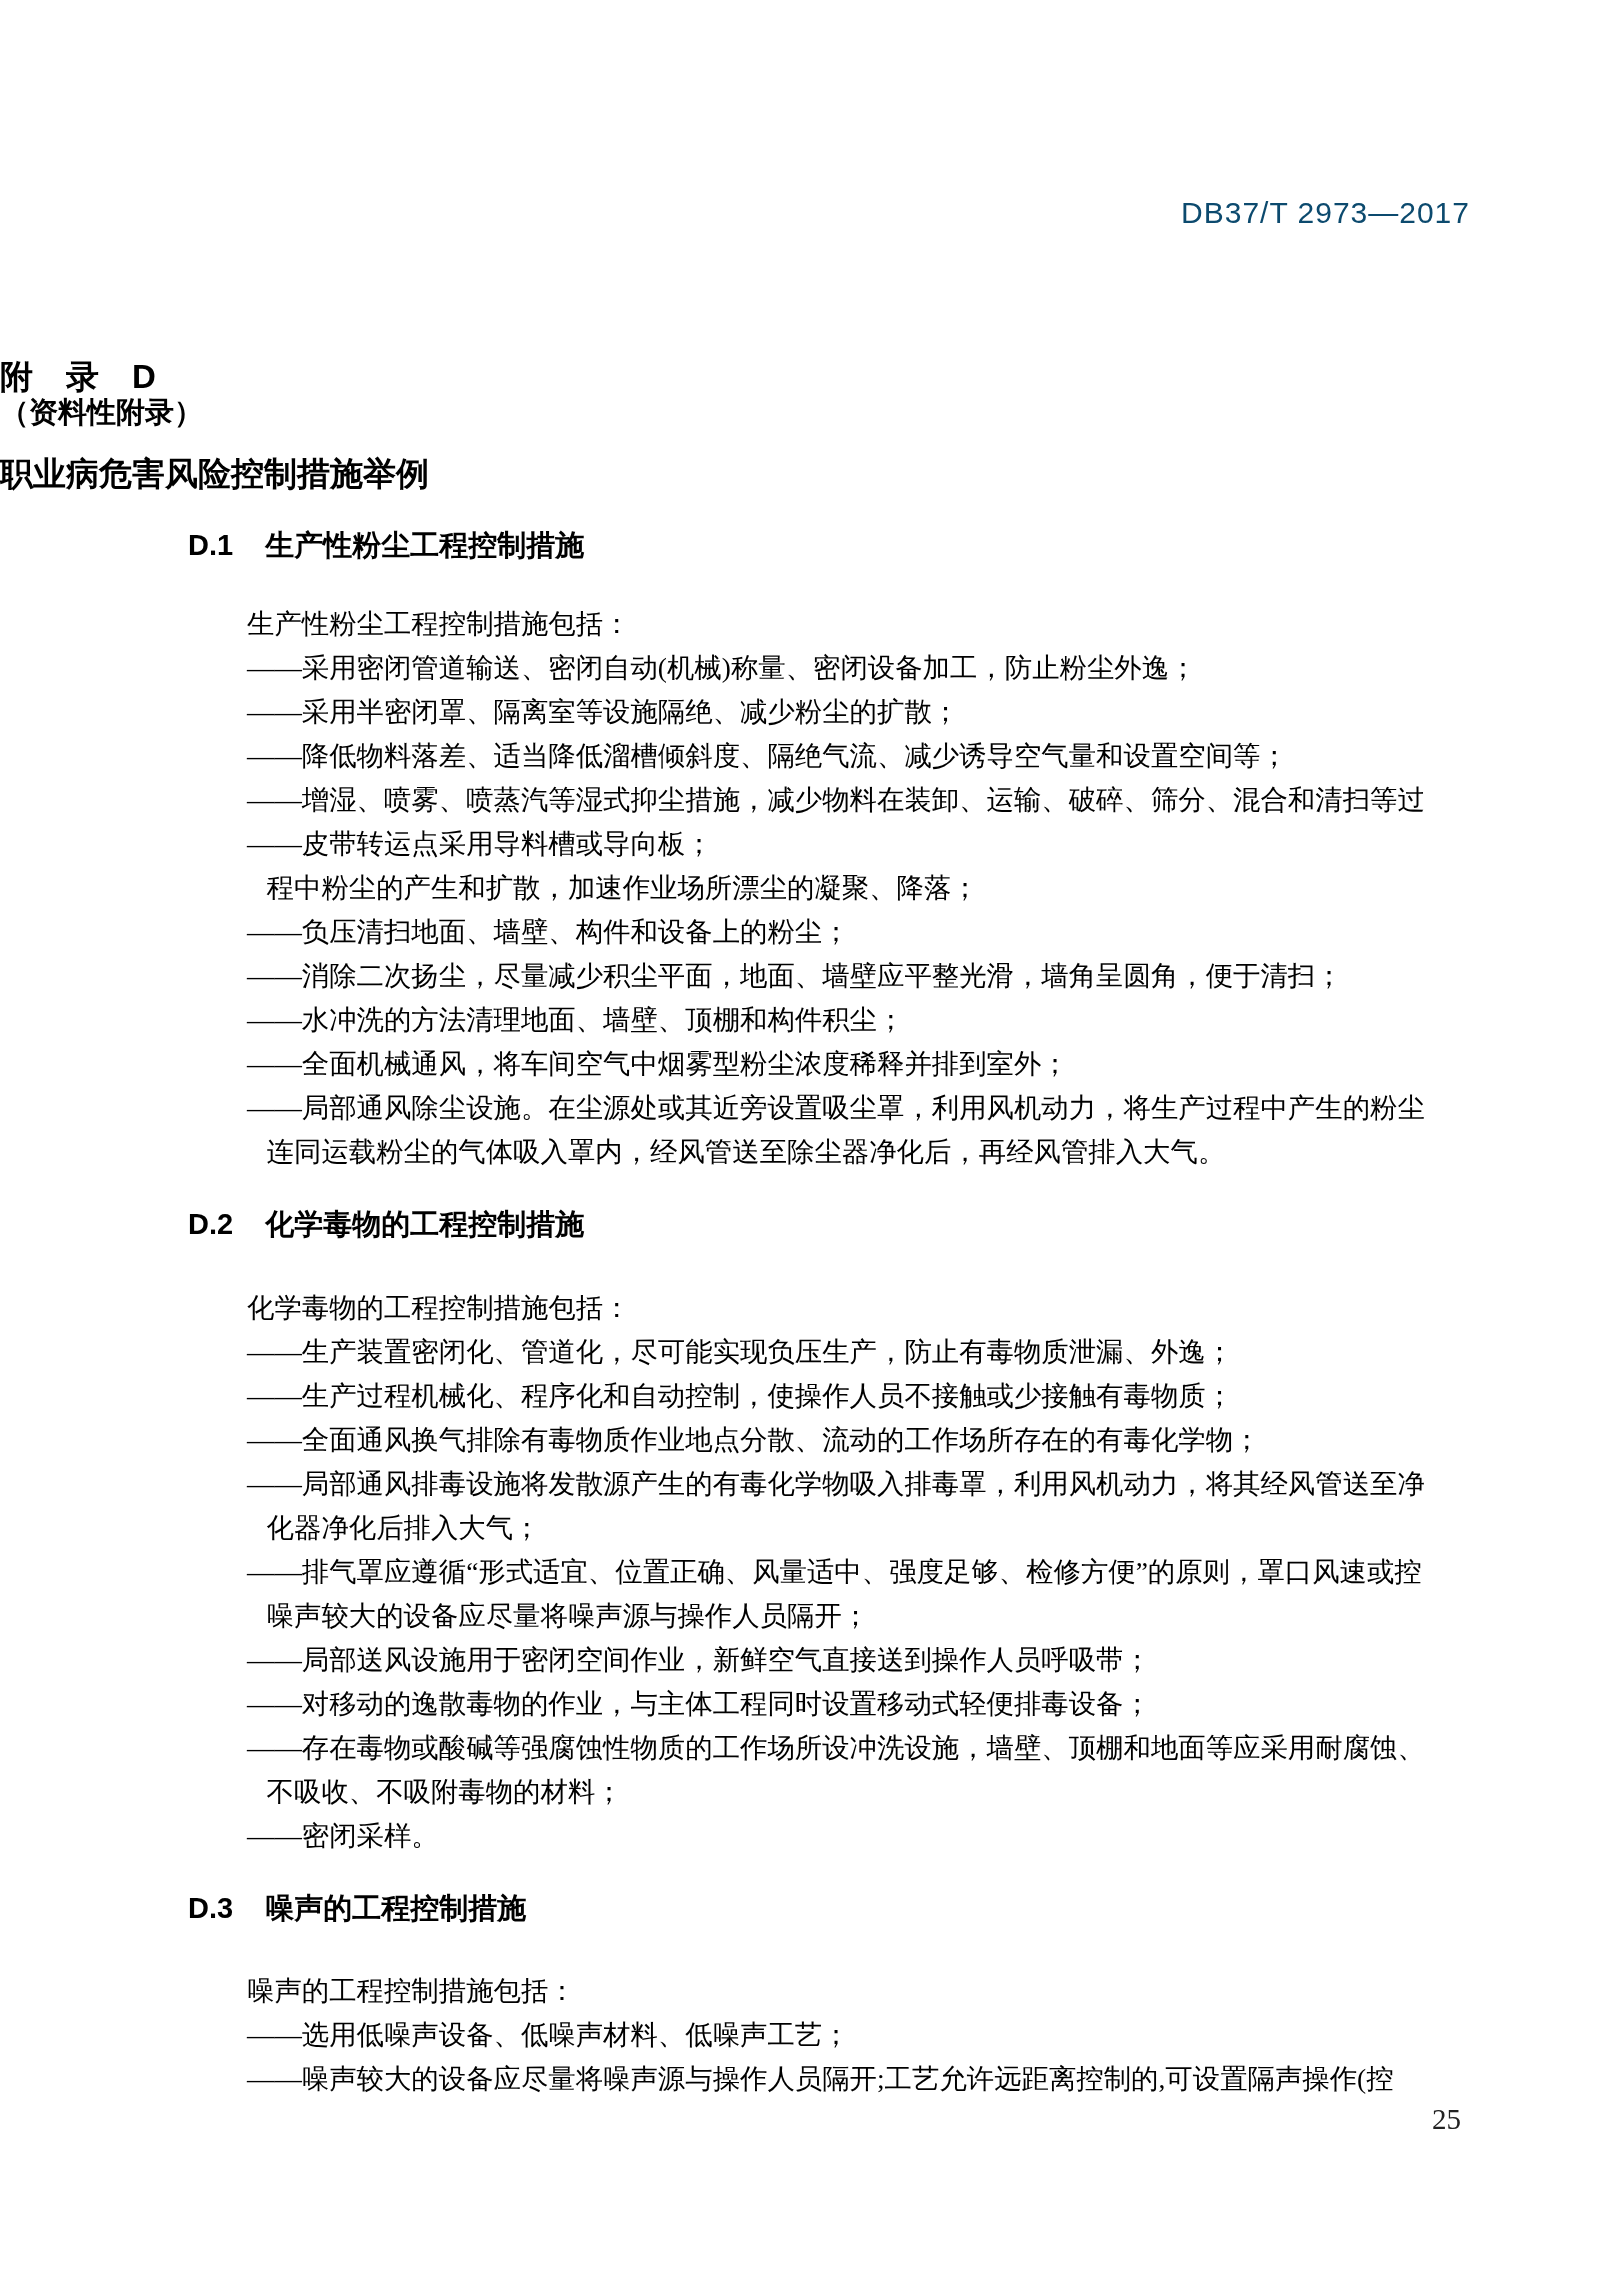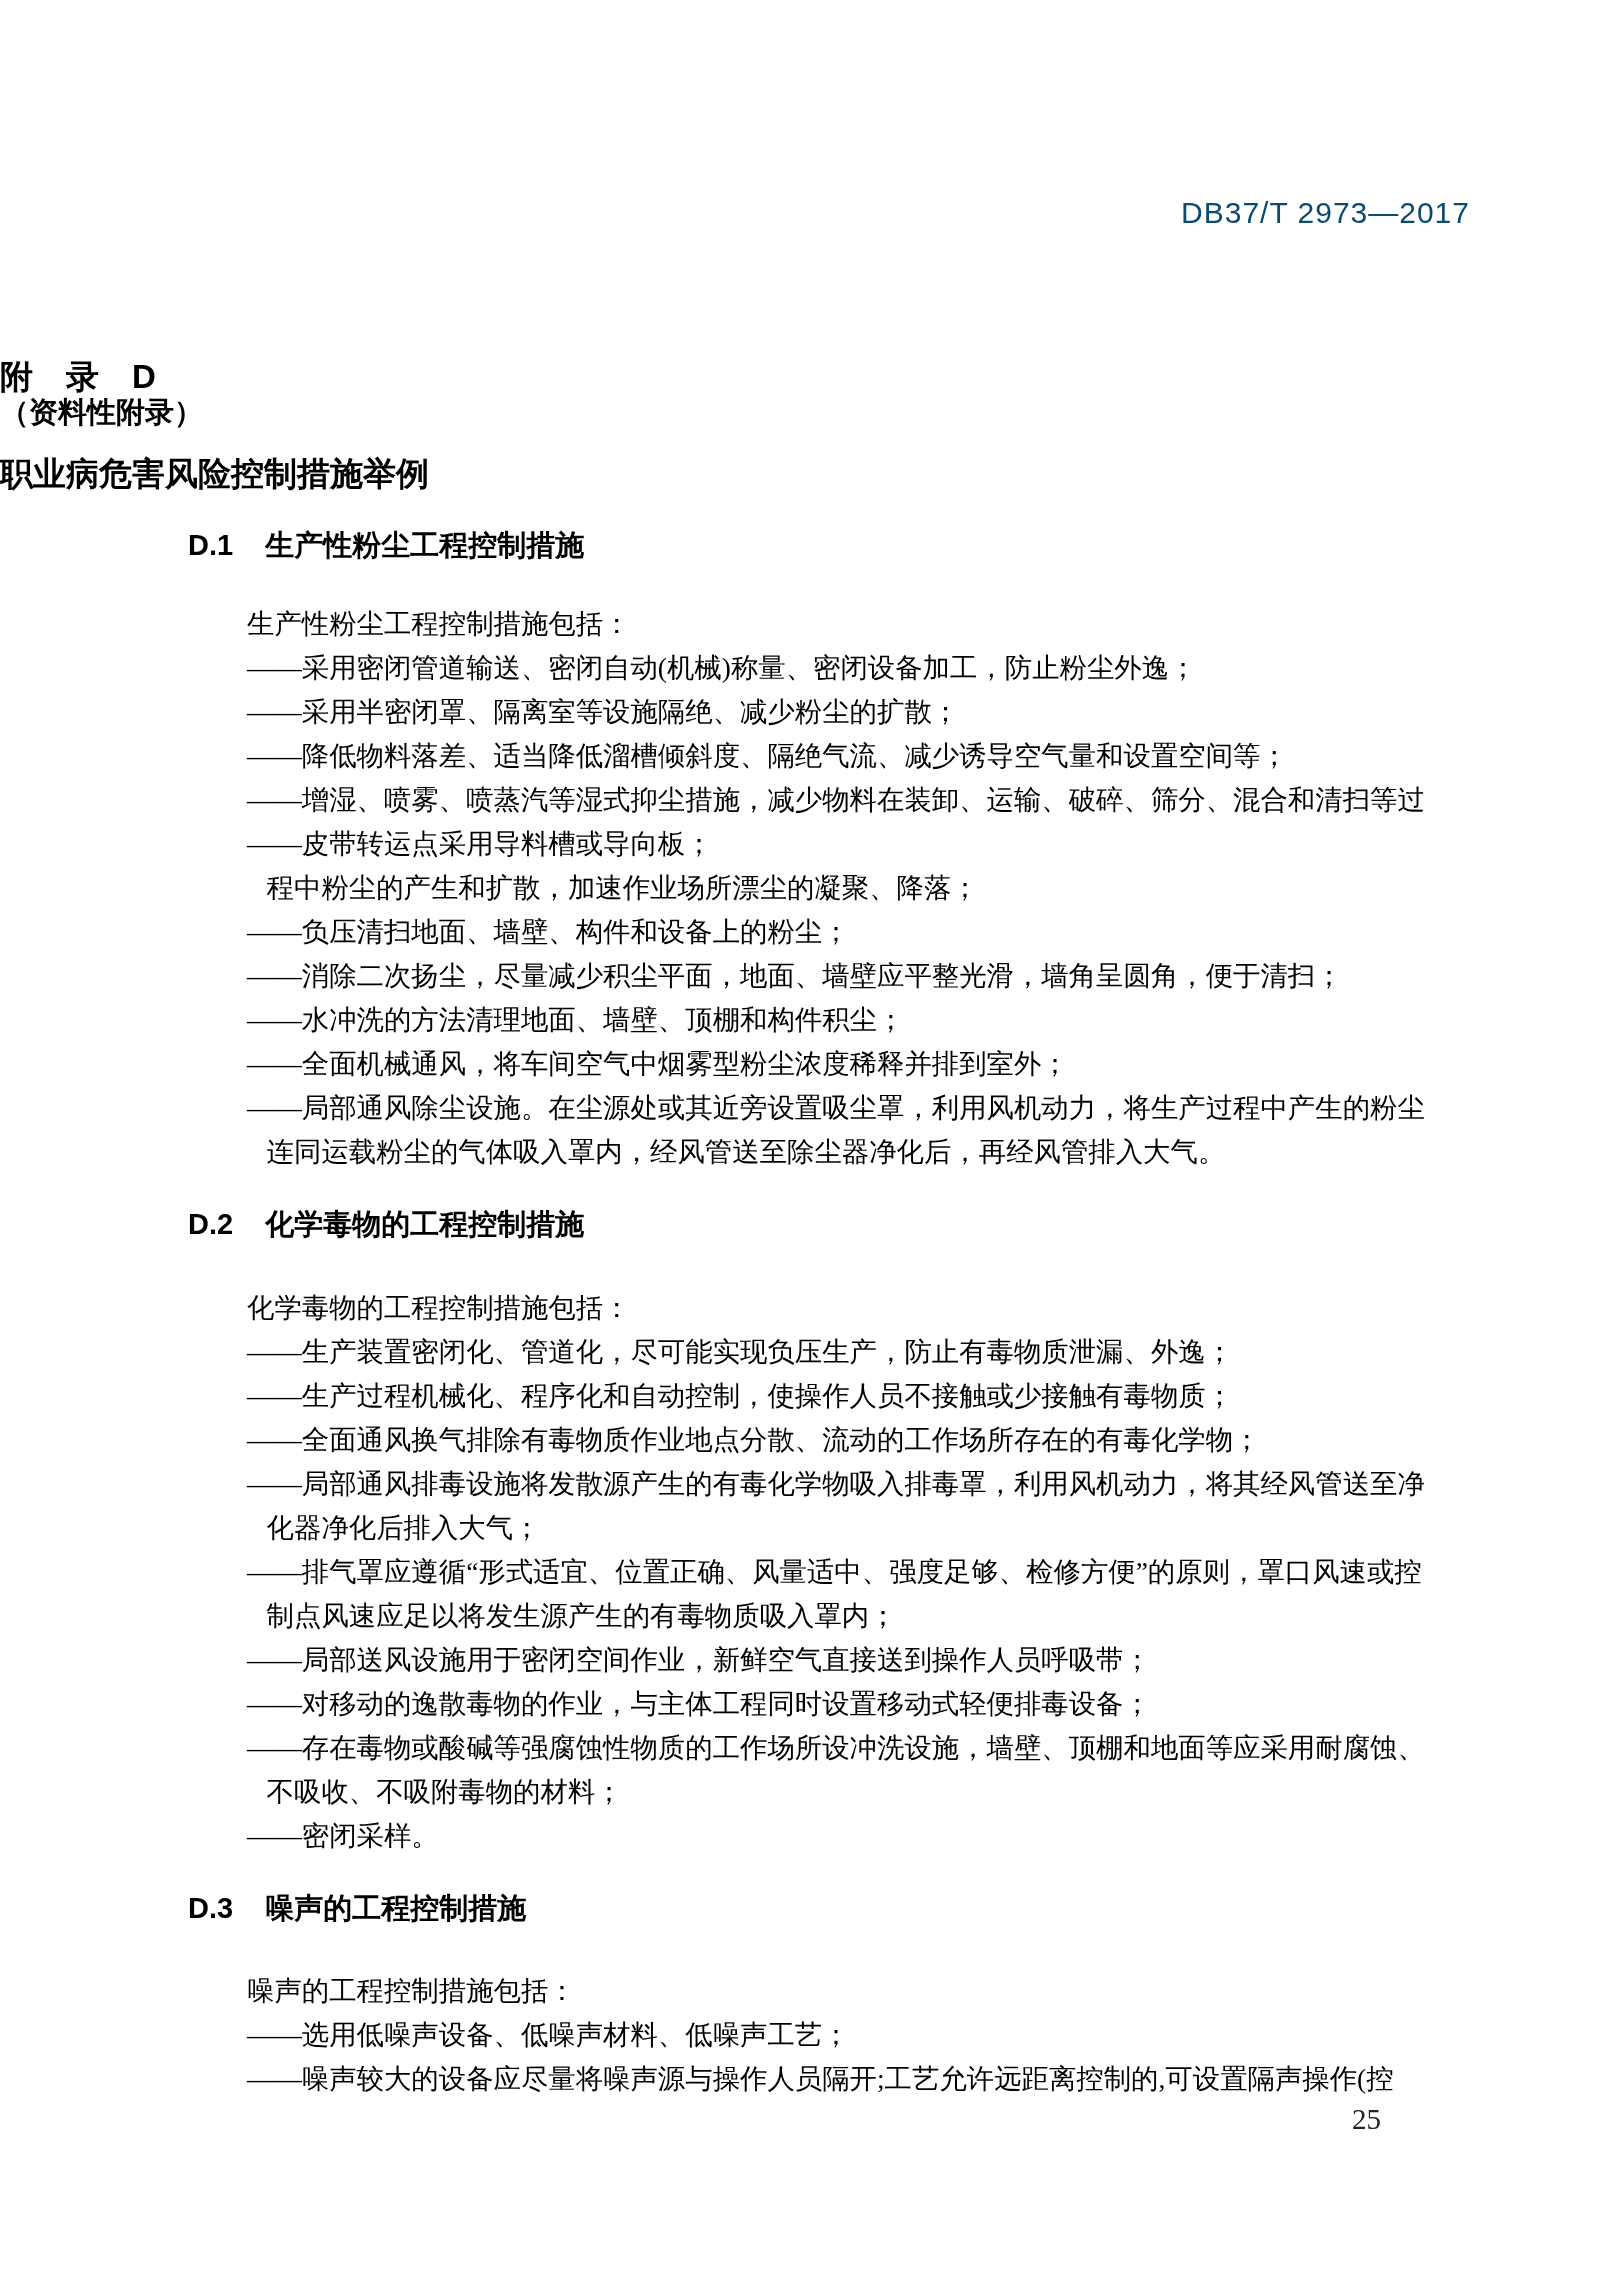--- a/index.html
+++ b/index.html
@@ -44,21 +44,21 @@
     font-family:"Liberation Serif","DejaVu Serif",serif;
     font-size:27.4px;line-height:44px;color:#000;
   }
   .bb1{top:602px;}
   .bb2{top:1286px;}
   .bb3{top:1969px;}
   .bl{white-space:nowrap;}
   .bl.cont{padding-left:19.6px;}
   
   .page-number{
-    position:absolute;left:1352px;top:2103px;
+    position:absolute;left:1432px;top:2103px;
     font-family:"Liberation Serif","DejaVu Serif",serif;
     font-size:29px;color:#222;
   }
 </style>
 </head>
 <body>
 
 <div class="page">
 
   <div class="header-code">DB37/T 2973—2017</div>
@@ -90,21 +90,21 @@
     <span class="sec-no">D.2</span><span class="sec-title">化学毒物的工程控制措施</span>
   </div>
   <div class="body-block bb2">
     <div class="bl">化学毒物的工程控制措施包括：</div>
     <div class="bl">——生产装置密闭化、管道化，尽可能实现负压生产，防止有毒物质泄漏、外逸；</div>
     <div class="bl">——生产过程机械化、程序化和自动控制，使操作人员不接触或少接触有毒物质；</div>
     <div class="bl">——全面通风换气排除有毒物质作业地点分散、流动的工作场所存在的有毒化学物；</div>
     <div class="bl">——局部通风排毒设施将发散源产生的有毒化学物吸入排毒罩，利用风机动力，将其经风管送至净</div>
     <div class="bl cont">化器净化后排入大气；</div>
     <div class="bl">——排气罩应遵循“形式适宜、位置正确、风量适中、强度足够、检修方便”的原则，罩口风速或控</div>
-    <div class="bl cont">制点风速应足以将发生源产生的有毒物质吸入罩内；</div>
+    <div class="bl cont">噪声较大的设备应尽量将噪声源与操作人员隔开；</div>
     <div class="bl">——局部送风设施用于密闭空间作业，新鲜空气直接送到操作人员呼吸带；</div>
     <div class="bl">——对移动的逸散毒物的作业，与主体工程同时设置移动式轻便排毒设备；</div>
     <div class="bl">——存在毒物或酸碱等强腐蚀性物质的工作场所设冲洗设施，墙壁、顶棚和地面等应采用耐腐蚀、</div>
     <div class="bl cont">不吸收、不吸附毒物的材料；</div>
     <div class="bl">——密闭采样。</div>
   </div>
 
   <div class="sec-heading sh3">
     <span class="sec-no">D.3</span><span class="sec-title">噪声的工程控制措施</span>
   </div>

